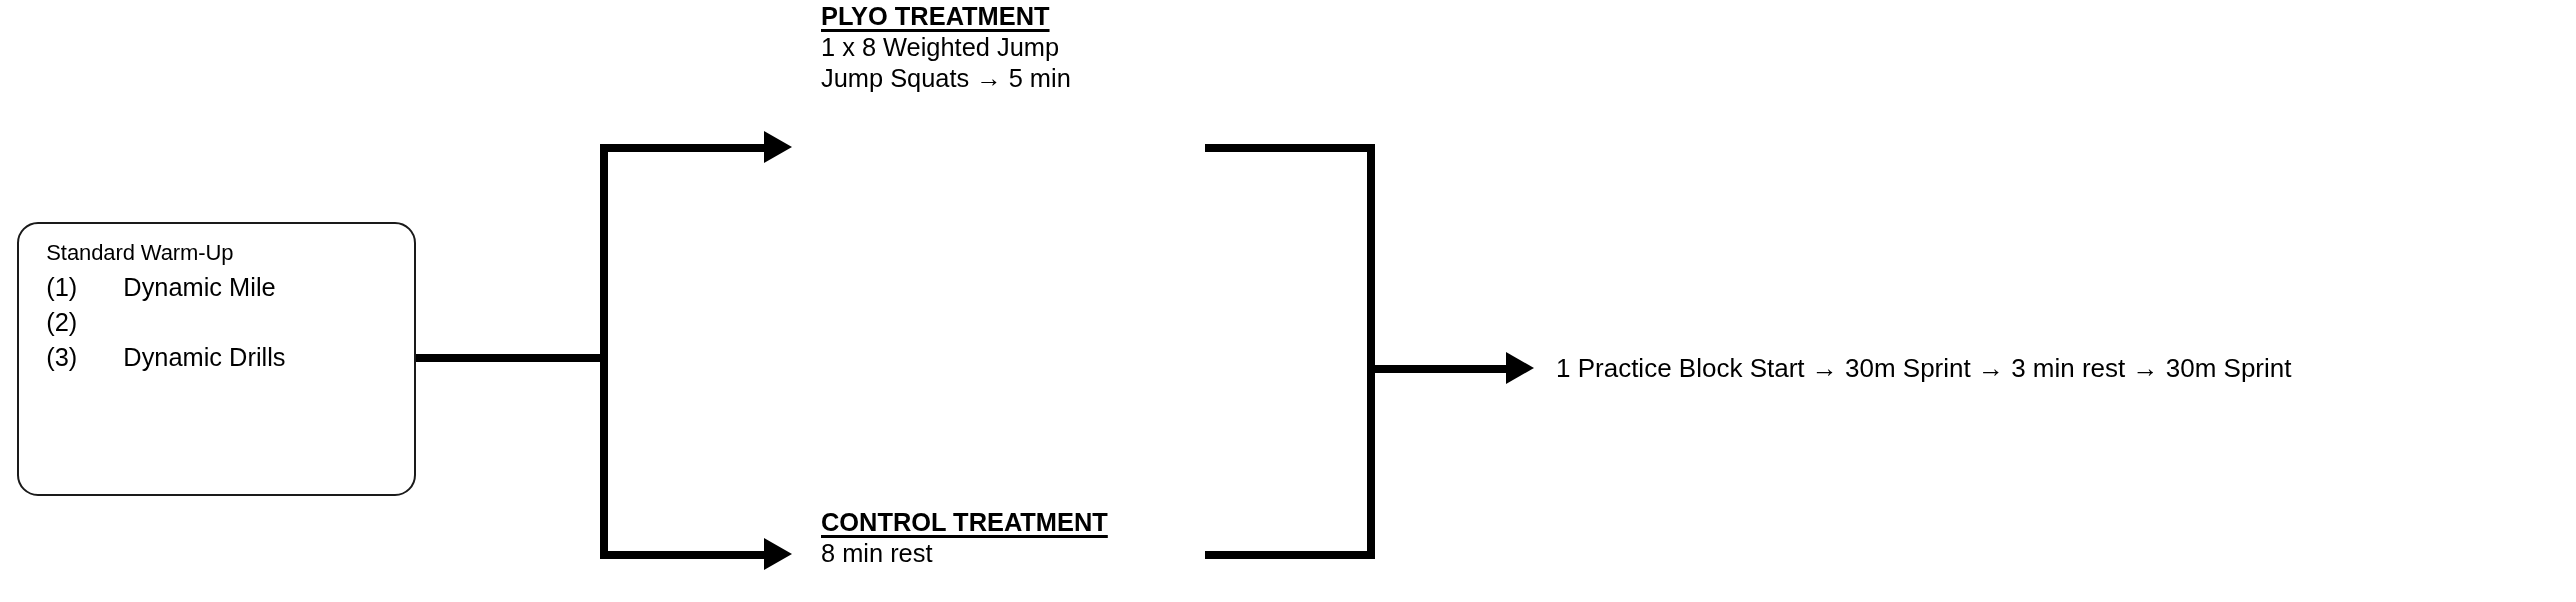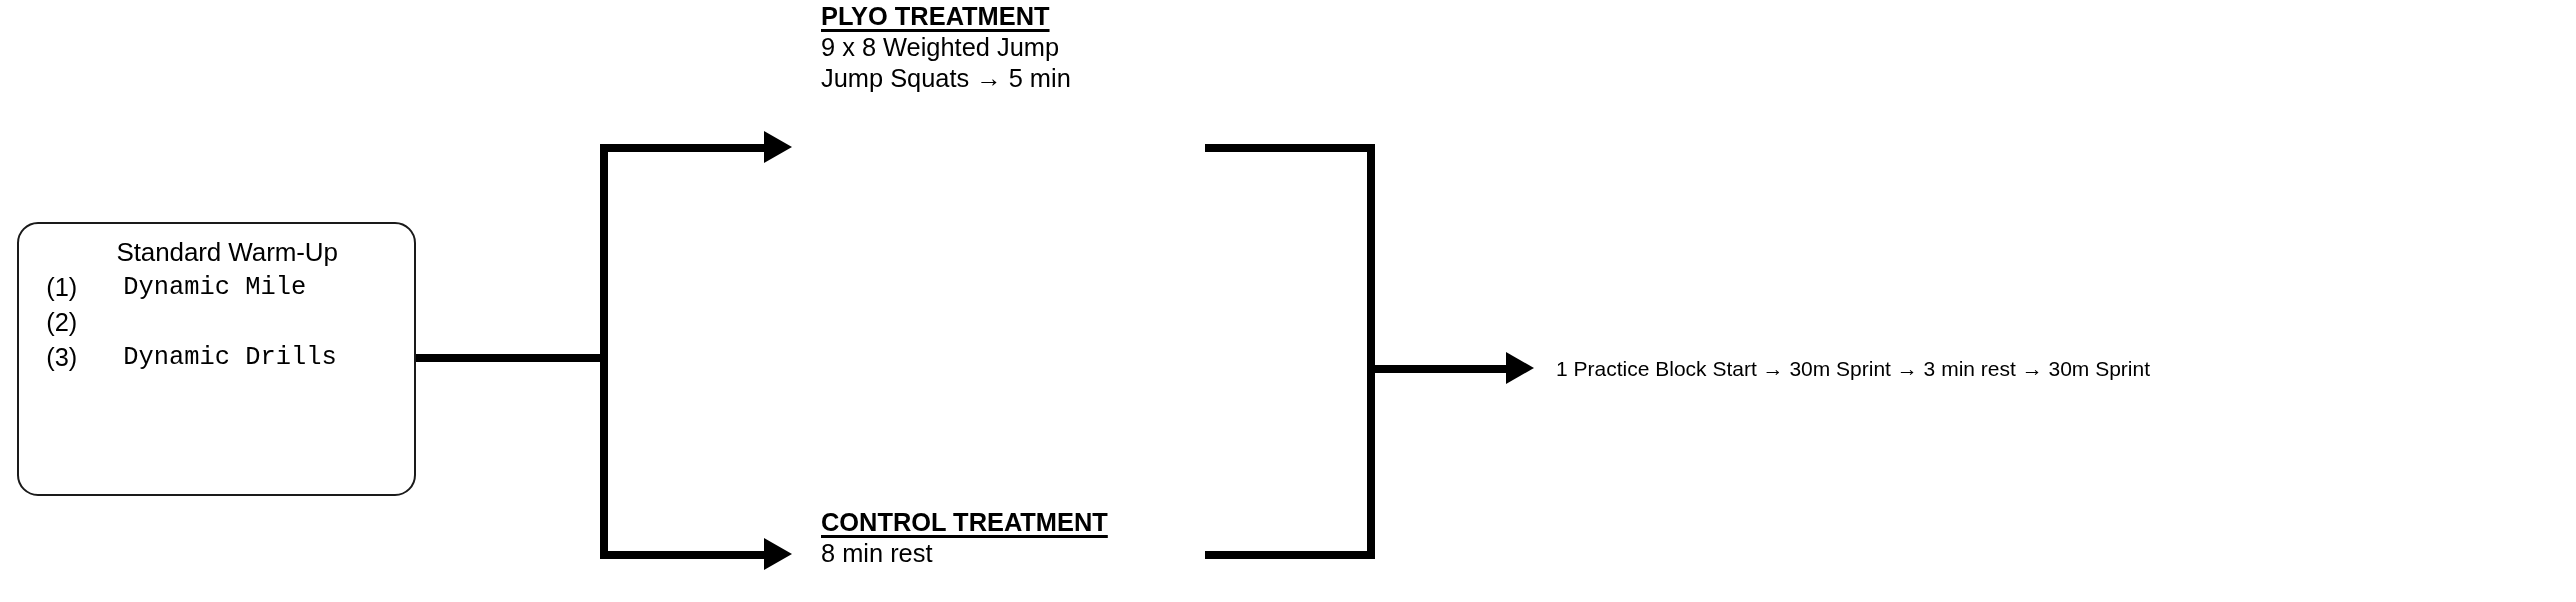--- a/index.html
+++ b/index.html
@@ -31,37 +31,36 @@
     border-radius: 21px;
     background: #ffffff;
   }
   .warmup-inner {
     position: absolute;
     left: 27px;
     top: 11px;
     right: 6.2px;
   }
   .wu-line {
-    font-size: 26px;
+    font-size: 22px;
     line-height: 35px;
     white-space: nowrap;
     letter-spacing: -0.1px;
-    text-align: center;
   }
   .wu-item {
     display: flex;
     font-size: 25.4px;
     line-height: 35px;
     white-space: nowrap;
   }
   .wu-num {
     width: 77px;
     flex: 0 0 77px;
   }
-  .wu-text { flex: 0 1 auto; font-family: Liberation Mono, monospace; }
+  .wu-text { flex: 0 1 auto; }
 
   
   .hline {
     position: absolute;
     background: #000000;
     height: 8px;
   }
   .vline {
     position: absolute;
     background: #000000;
@@ -92,21 +91,21 @@
   }
   .treat-body {
     font-size: 25.4px;
     line-height: 31px;
   }
   .treat-body .ln { display: block; white-space: nowrap; }
 
   
   .outcome {
     position: absolute;
-    font-size: 21px;
+    font-size: 26px;
     line-height: 31px;
     white-space: nowrap;
   }
 </style>
 </head>
 <body>
 
 <div id="canvas">
 
   <div class="warmup-box">
@@ -133,21 +132,21 @@
 
   <div class="hline" style="left:600px; top:144px; width:164px;"></div>
   <div class="arrowhead" style="left:764px; top:131px;"></div>
 
   <div class="hline" style="left:600px; top:551px; width:164px;"></div>
   <div class="arrowhead" style="left:764px; top:538px;"></div>
 
   <div class="treat-block" style="left:821px; top:1.2px;">
     <div class="treat-title">PLYO TREATMENT</div>
     <div class="treat-body">
-      <span class="ln">9 x 8 Weighted Jump</span>
+      <span class="ln">1 x 8 Weighted Jump</span>
       <span class="ln">Jump Squats → 5 min</span>
     </div>
   </div>
 
   <div class="treat-block" style="left:821px; top:507px;">
     <div class="treat-title">CONTROL TREATMENT</div>
     <div class="treat-body">
       <span class="ln">8 min rest</span>
     </div>
   </div>

